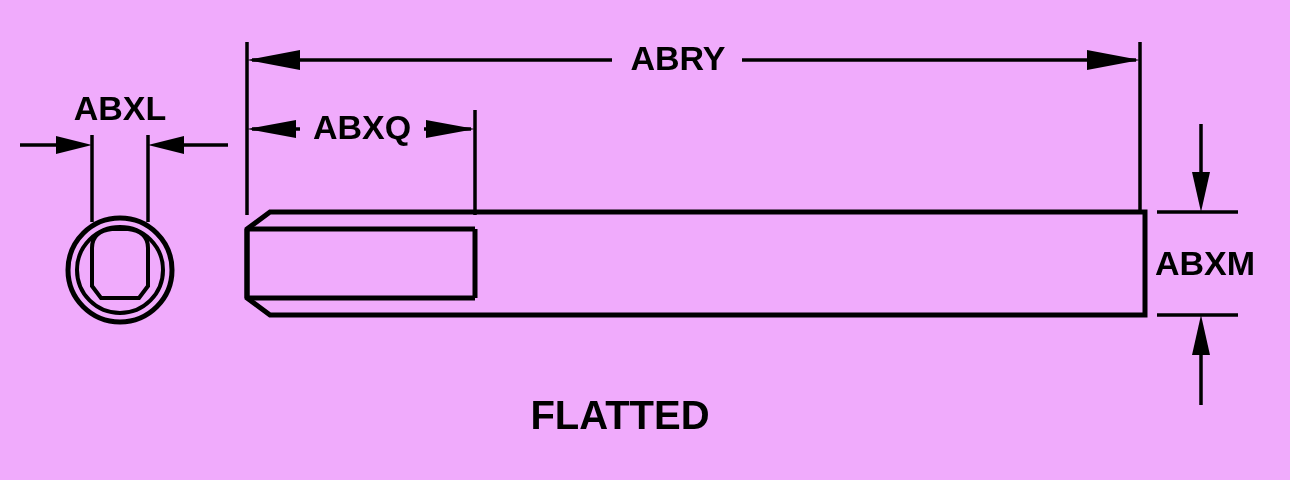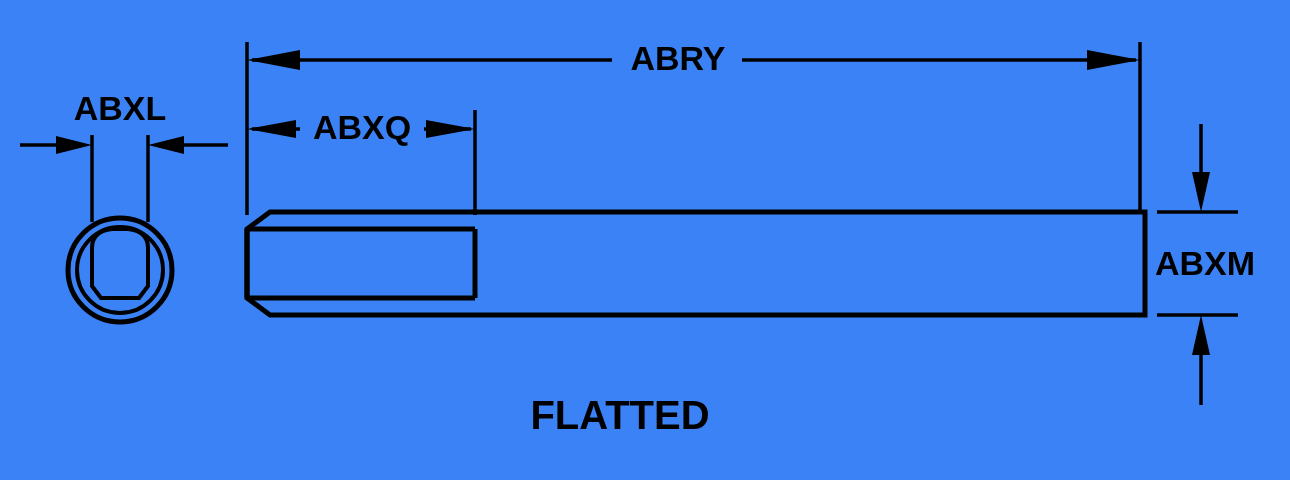--- a/index.html
+++ b/index.html
@@ -10,21 +10,21 @@
   body {
     width: 1290px;
     height: 480px;
     font-family: "Liberation Sans", sans-serif;
     overflow: hidden;
   }
   #drawing-root {
     position: relative;
     width: 1290px;
     height: 480px;
-    background: #3b82f6;
+    background: #f0abfc;
   }
   svg.tech-drawing {
     display: block;
     width: 1290px;
     height: 480px;
   }
   .ln {
     stroke: #000000;
     stroke-linecap: butt;
   }

